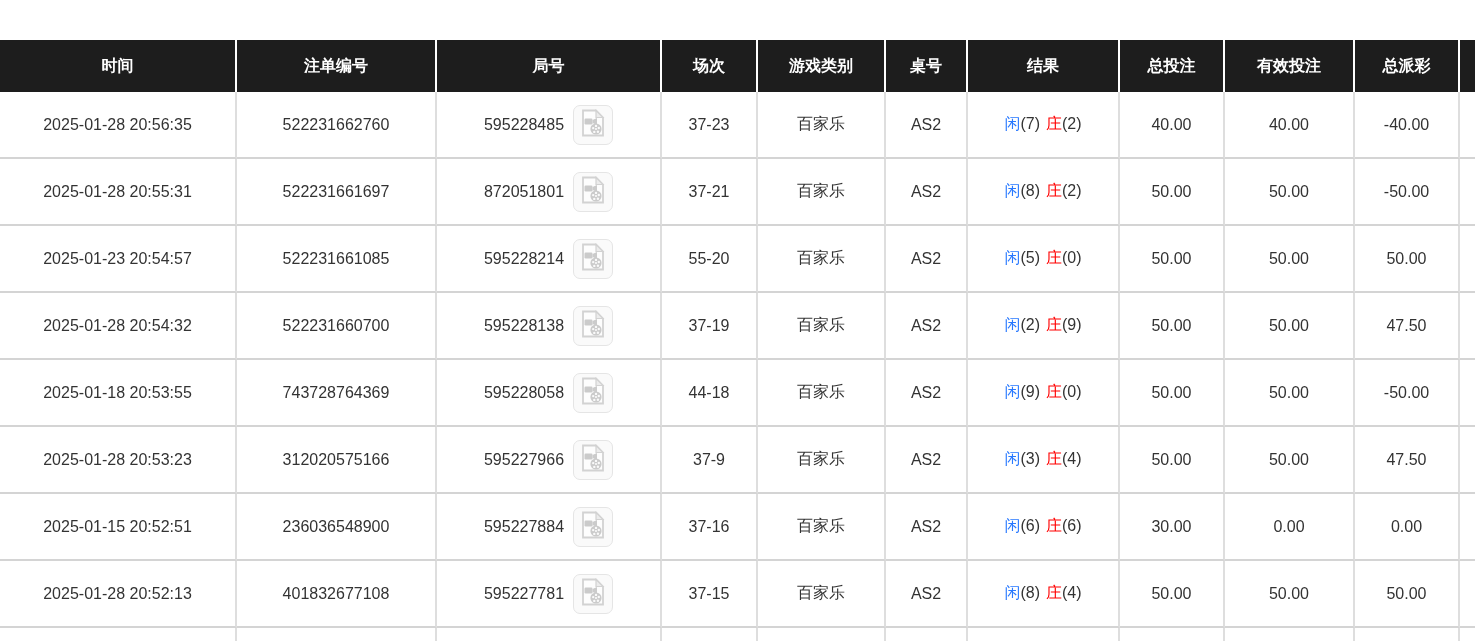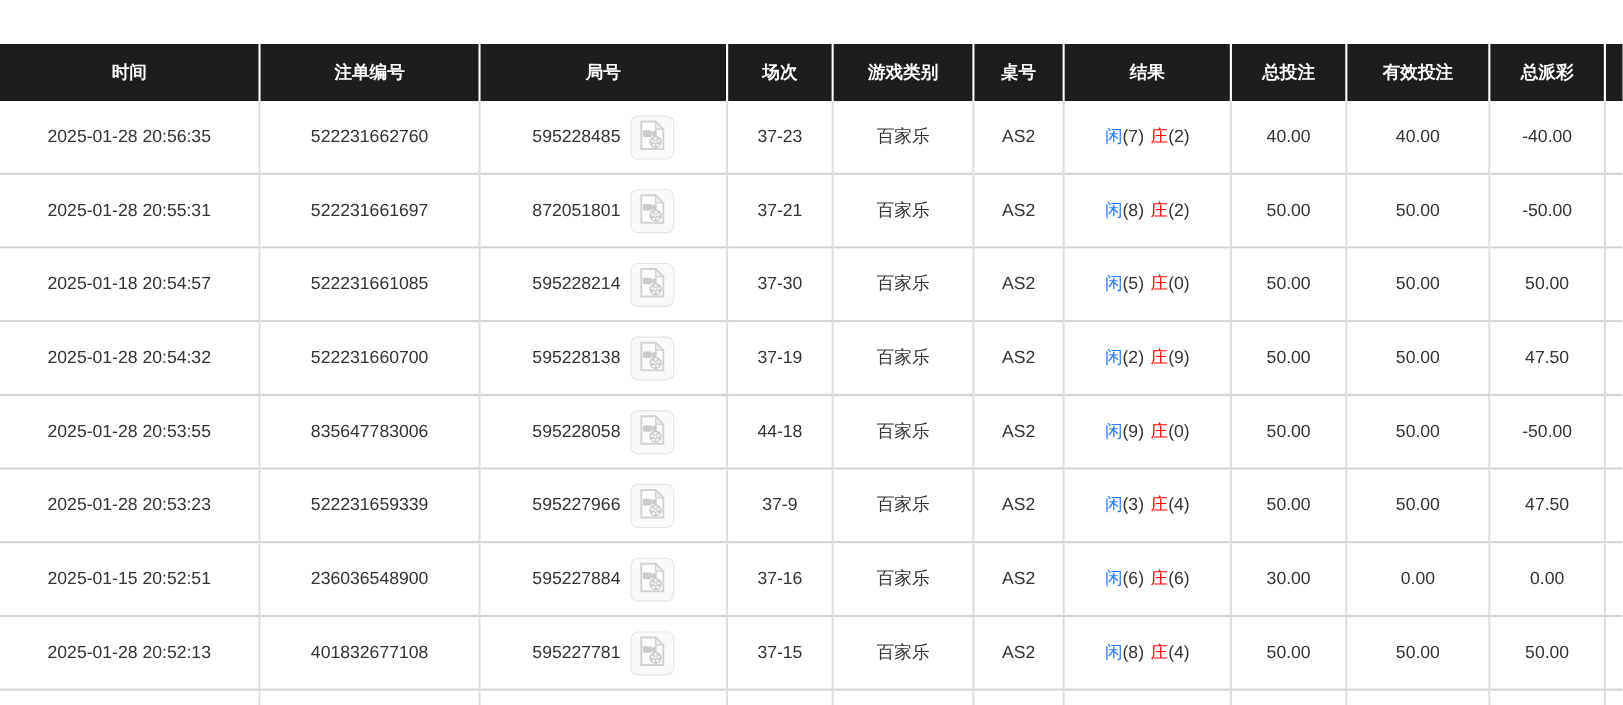--- a/index.html
+++ b/index.html
@@ -148,41 +148,41 @@
           <td>37-21</td>
           <td>百家乐</td>
           <td>AS2</td>
           <td><span class="result-player">闲</span><span class="pts">(8)</span><span class="result-banker">庄</span><span class="pts">(2)</span></td>
           <td class="amount-blue">50.00</td>
           <td>50.00</td>
           <td class="amount-red">-50.00</td>
           <td></td>
         </tr>
         <tr>
-          <td>2025-01-18 20:54:57</td>
+          <td>2025-01-23 20:54:57</td>
           <td>522231661085</td>
           <td><span class="round-inner">
               <span>595228214</span>
               <button class="video-btn">
                 <span><svg width="24" height="28" viewBox="0 0 24 28" aria-hidden="true">
                     <path d="M2 1.5 h13 l7 7 v18 h-20 z" fill="#fdfdfd" stroke="#d2d2d2" stroke-width="1.8"></path>
                     <path d="M15 1.5 l7 7 h-7 z" fill="#ececec" stroke="#d2d2d2" stroke-width="1.2"></path>
                     <rect x="3.5" y="9.5" width="8" height="6" rx="1.2" fill="#cbcbcb"></rect>
                     <path d="M11.5 11 l4.5 -2 v7 l-4.5 -2 z" fill="#cbcbcb"></path>
                     <circle cx="15" cy="20" r="5.6" fill="#cbcbcb"></circle>
                     <circle cx="15" cy="20" r="1.1" fill="#fafafa"></circle>
                     <circle cx="15" cy="16.9" r="1.2" fill="#fafafa"></circle>
                     <circle cx="12.2" cy="19.1" r="1.2" fill="#fafafa"></circle>
                     <circle cx="13.3" cy="22.9" r="1.2" fill="#fafafa"></circle>
                     <circle cx="16.9" cy="22.8" r="1.2" fill="#fafafa"></circle>
                     <circle cx="17.8" cy="19" r="1.2" fill="#fafafa"></circle>
                   </svg></span>
               </button>
             </span></td>
-          <td>37-30</td>
+          <td>55-20</td>
           <td>百家乐</td>
           <td>AS2</td>
           <td><span class="result-player">闲</span><span class="pts">(5)</span><span class="result-banker">庄</span><span class="pts">(0)</span></td>
           <td class="amount-blue">50.00</td>
           <td>50.00</td>
           <td class="">50.00</td>
           <td></td>
         </tr>
         <tr>
           <td>2025-01-28 20:54:32</td>
@@ -208,22 +208,22 @@
           <td>37-19</td>
           <td>百家乐</td>
           <td>AS2</td>
           <td><span class="result-player">闲</span><span class="pts">(2)</span><span class="result-banker">庄</span><span class="pts">(9)</span></td>
           <td class="amount-blue">50.00</td>
           <td>50.00</td>
           <td class="">47.50</td>
           <td></td>
         </tr>
         <tr>
-          <td>2025-01-28 20:53:55</td>
-          <td>835647783006</td>
+          <td>2025-01-18 20:53:55</td>
+          <td>743728764369</td>
           <td><span class="round-inner">
               <span>595228058</span>
               <button class="video-btn">
                 <span><svg width="24" height="28" viewBox="0 0 24 28" aria-hidden="true">
                     <path d="M2 1.5 h13 l7 7 v18 h-20 z" fill="#fdfdfd" stroke="#d2d2d2" stroke-width="1.8"></path>
                     <path d="M15 1.5 l7 7 h-7 z" fill="#ececec" stroke="#d2d2d2" stroke-width="1.2"></path>
                     <rect x="3.5" y="9.5" width="8" height="6" rx="1.2" fill="#cbcbcb"></rect>
                     <path d="M11.5 11 l4.5 -2 v7 l-4.5 -2 z" fill="#cbcbcb"></path>
                     <circle cx="15" cy="20" r="5.6" fill="#cbcbcb"></circle>
                     <circle cx="15" cy="20" r="1.1" fill="#fafafa"></circle>
@@ -239,21 +239,21 @@
           <td>百家乐</td>
           <td>AS2</td>
           <td><span class="result-player">闲</span><span class="pts">(9)</span><span class="result-banker">庄</span><span class="pts">(0)</span></td>
           <td class="amount-blue">50.00</td>
           <td>50.00</td>
           <td class="amount-red">-50.00</td>
           <td></td>
         </tr>
         <tr>
           <td>2025-01-28 20:53:23</td>
-          <td>522231659339</td>
+          <td>312020575166</td>
           <td><span class="round-inner">
               <span>595227966</span>
               <button class="video-btn">
                 <span><svg width="24" height="28" viewBox="0 0 24 28" aria-hidden="true">
                     <path d="M2 1.5 h13 l7 7 v18 h-20 z" fill="#fdfdfd" stroke="#d2d2d2" stroke-width="1.8"></path>
                     <path d="M15 1.5 l7 7 h-7 z" fill="#ececec" stroke="#d2d2d2" stroke-width="1.2"></path>
                     <rect x="3.5" y="9.5" width="8" height="6" rx="1.2" fill="#cbcbcb"></rect>
                     <path d="M11.5 11 l4.5 -2 v7 l-4.5 -2 z" fill="#cbcbcb"></path>
                     <circle cx="15" cy="20" r="5.6" fill="#cbcbcb"></circle>
                     <circle cx="15" cy="20" r="1.1" fill="#fafafa"></circle>

